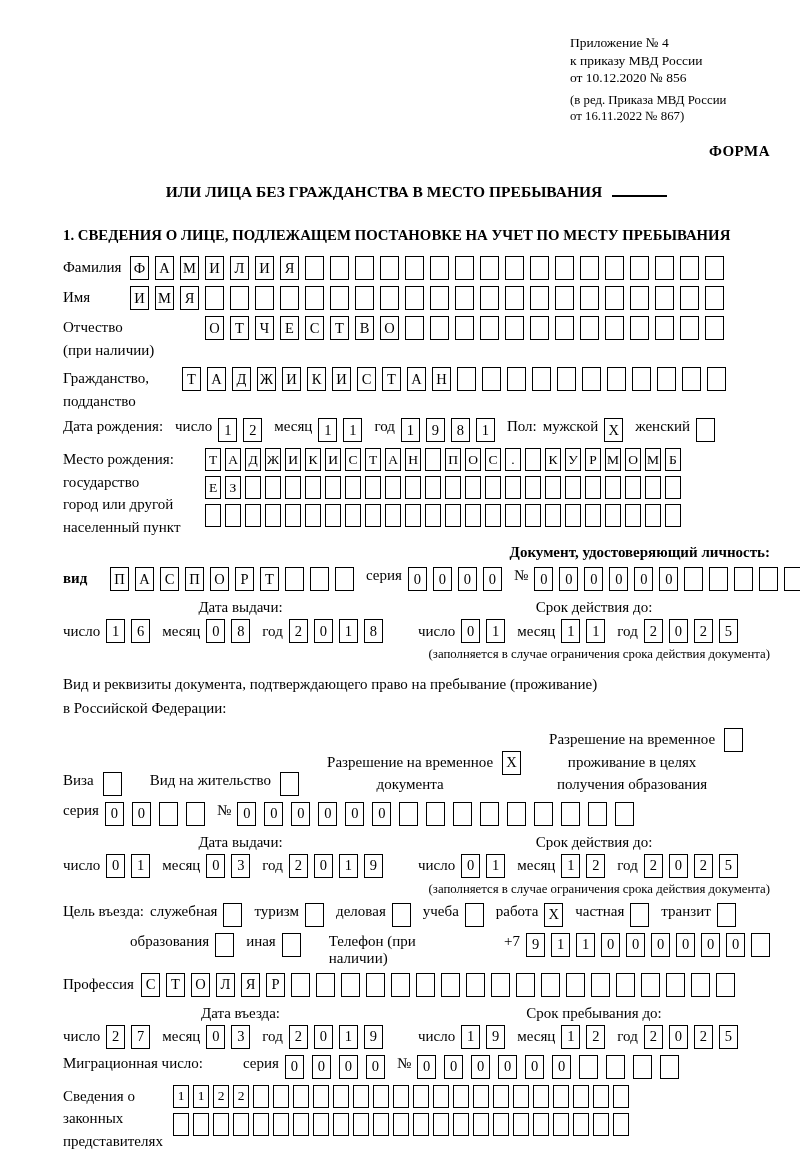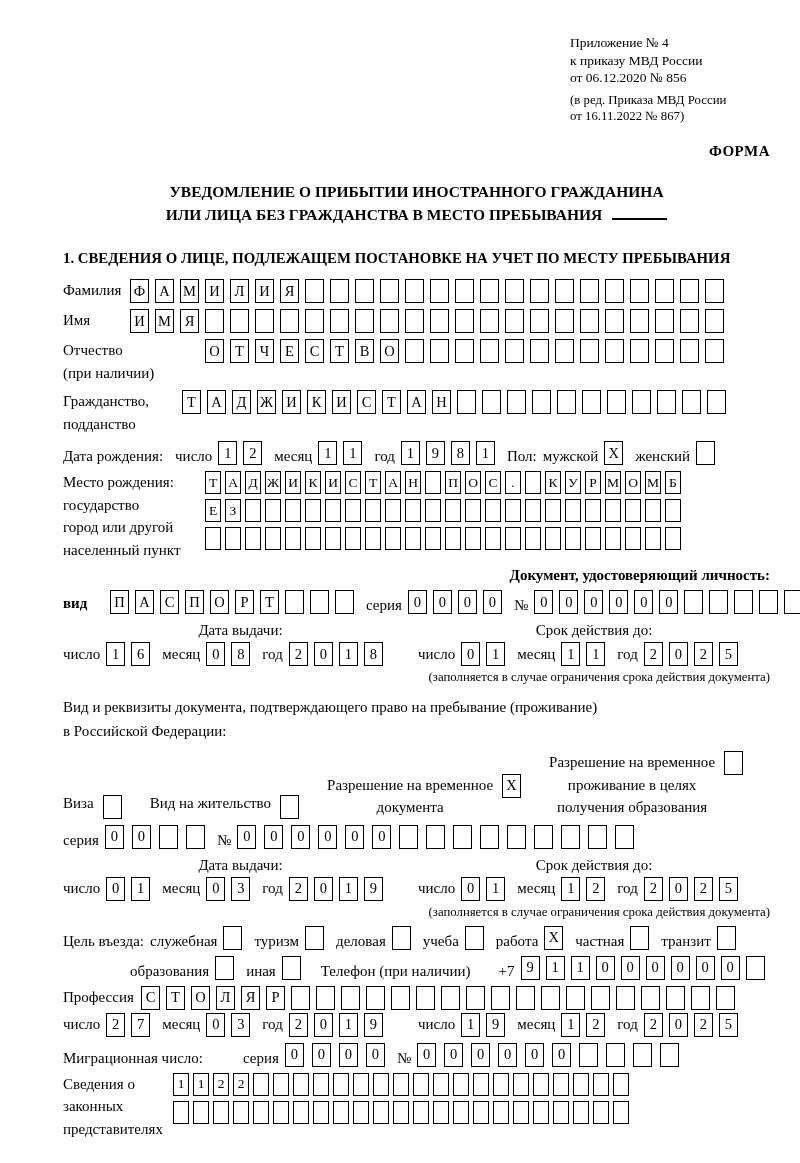--- a/index.html
+++ b/index.html
@@ -5,21 +5,21 @@
   html,body{margin:0;padding:0;background:#fff;}
   body{width:800px;min-height:1163px;font-family:"Liberation Serif","DejaVu Serif",serif;color:#000;}
   .page{box-sizing:border-box;width:800px;padding:34px 30px 10px 63px;}
   .annex{margin-left:auto;width:200px;font-size:13.5px;line-height:1.3;}
   .annex .sub{font-size:12.8px;margin-top:5px;}
   .forma{text-align:right;font-weight:bold;font-size:15px;margin-top:18px;letter-spacing:.5px;}
   .title{text-align:center;font-weight:bold;font-size:15.5px;margin-top:20px;line-height:1.5;}
   .blank{display:inline-block;width:55px;border-bottom:2px solid #000;height:4px;margin-left:10px;}
   .sec-heading{font-weight:bold;font-size:14.8px;margin-top:24px;margin-bottom:12px;}
   .row{display:flex;align-items:flex-start;margin-top:6px;font-size:15px;}
-  .rowc{display:flex;align-items:flex-end;margin-top:6px;font-size:15px;}
+  .rowc{display:flex;align-items:flex-start;margin-top:6px;font-size:15px;}
   .lblcol{flex:none;line-height:1.5;}
   .w47{width:47px;font-weight:bold;}.w67{width:67px;}.w110{width:110px;}.w119{width:119px;}.w142{width:142px;}
   .boxes{display:flex;gap:6px;flex:none;}
   .boxes.g8{gap:8px;}
   .cb{box-sizing:content-box;width:17px;height:22px;border:1.8px solid #000;display:inline-flex;align-items:center;justify-content:center;font-size:14.5px;flex:none;background:#fff;}
   .boxes.sm{gap:4px;}
   .boxes.sm .cb{width:14px;height:21px;font-size:13.5px;}
   .vcol{display:flex;flex-direction:column;gap:5px;}
   .sp{margin-left:12px;margin-right:6px;}
   .sp1{margin-right:6px;}
@@ -40,31 +40,30 @@
   .repright{display:flex;flex-direction:column;gap:5px;flex:1;}
 </style>
 </head>
 <body>
 
 <div class="page">
 
   <div class="annex">
     <div>Приложение № 4</div>
     <div>к приказу МВД России</div>
-    <div>от 06.12.2020 № 856</div>
+    <div>от 10.12.2020 № 856</div>
     <div class="sub">
       <div>(в ред. Приказа МВД России</div>
       <div>от 16.11.2022 № 867)</div>
     </div>
   </div>
 
   <div class="forma">ФОРМА</div>
 
   <div class="title">
-    <div>УВЕДОМЛЕНИЕ О ПРИБЫТИИ ИНОСТРАННОГО ГРАЖДАНИНА</div>
     <div>
       <span>ИЛИ ЛИЦА БЕЗ ГРАЖДАНСТВА В МЕСТО ПРЕБЫВАНИЯ</span><span class="blank"></span>
     </div>
   </div>
 
   <div class="sec-heading">1. СВЕДЕНИЯ О ЛИЦЕ, ПОДЛЕЖАЩЕМ ПОСТАНОВКЕ НА УЧЕТ ПО МЕСТУ ПРЕБЫВАНИЯ</div>
 
   <div class="row">
     <div class="lblcol w67">Фамилия</div>
     <div class="boxes">
@@ -536,21 +535,21 @@
   </div>
   <div class="rowc indent2">
     <span class="sp1">образования</span>
     <div class="boxes">
         <span class="cb"></span>
       </div>
     <span class="sp">иная</span>
     <div class="boxes">
         <span class="cb"></span>
       </div>
-    <span class="sp" style="margin-left:20px">Телефон (при наличии)</span>
+    <span class="sp" style="margin-left:28px">Телефон (при наличии)</span>
     <span class="sp" style="margin-left:22px">+7</span>
     <div class="boxes">
         <span class="cb">9</span>
         <span class="cb">1</span>
         <span class="cb">1</span>
         <span class="cb">0</span>
         <span class="cb">0</span>
         <span class="cb">0</span>
         <span class="cb">0</span>
         <span class="cb">0</span>
@@ -582,20 +581,24 @@
         <span class="cb"></span>
         <span class="cb"></span>
         <span class="cb"></span>
         <span class="cb"></span>
         <span class="cb"></span>
         <span class="cb"></span>
         <span class="cb"></span>
       </div>
   </div>
 
+  <div class="dhead">
+    <div class="l">Дата въезда:</div>
+    <div class="r">Срок пребывания до:</div>
+  </div>
   <div class="drow">
     <div class="l">
       <span class="sp1">число</span>
       <div class="boxes">
           <span class="cb">2</span>
           <span class="cb">7</span>
         </div>
       <span class="sp">месяц</span>
       <div class="boxes">
           <span class="cb">0</span>

